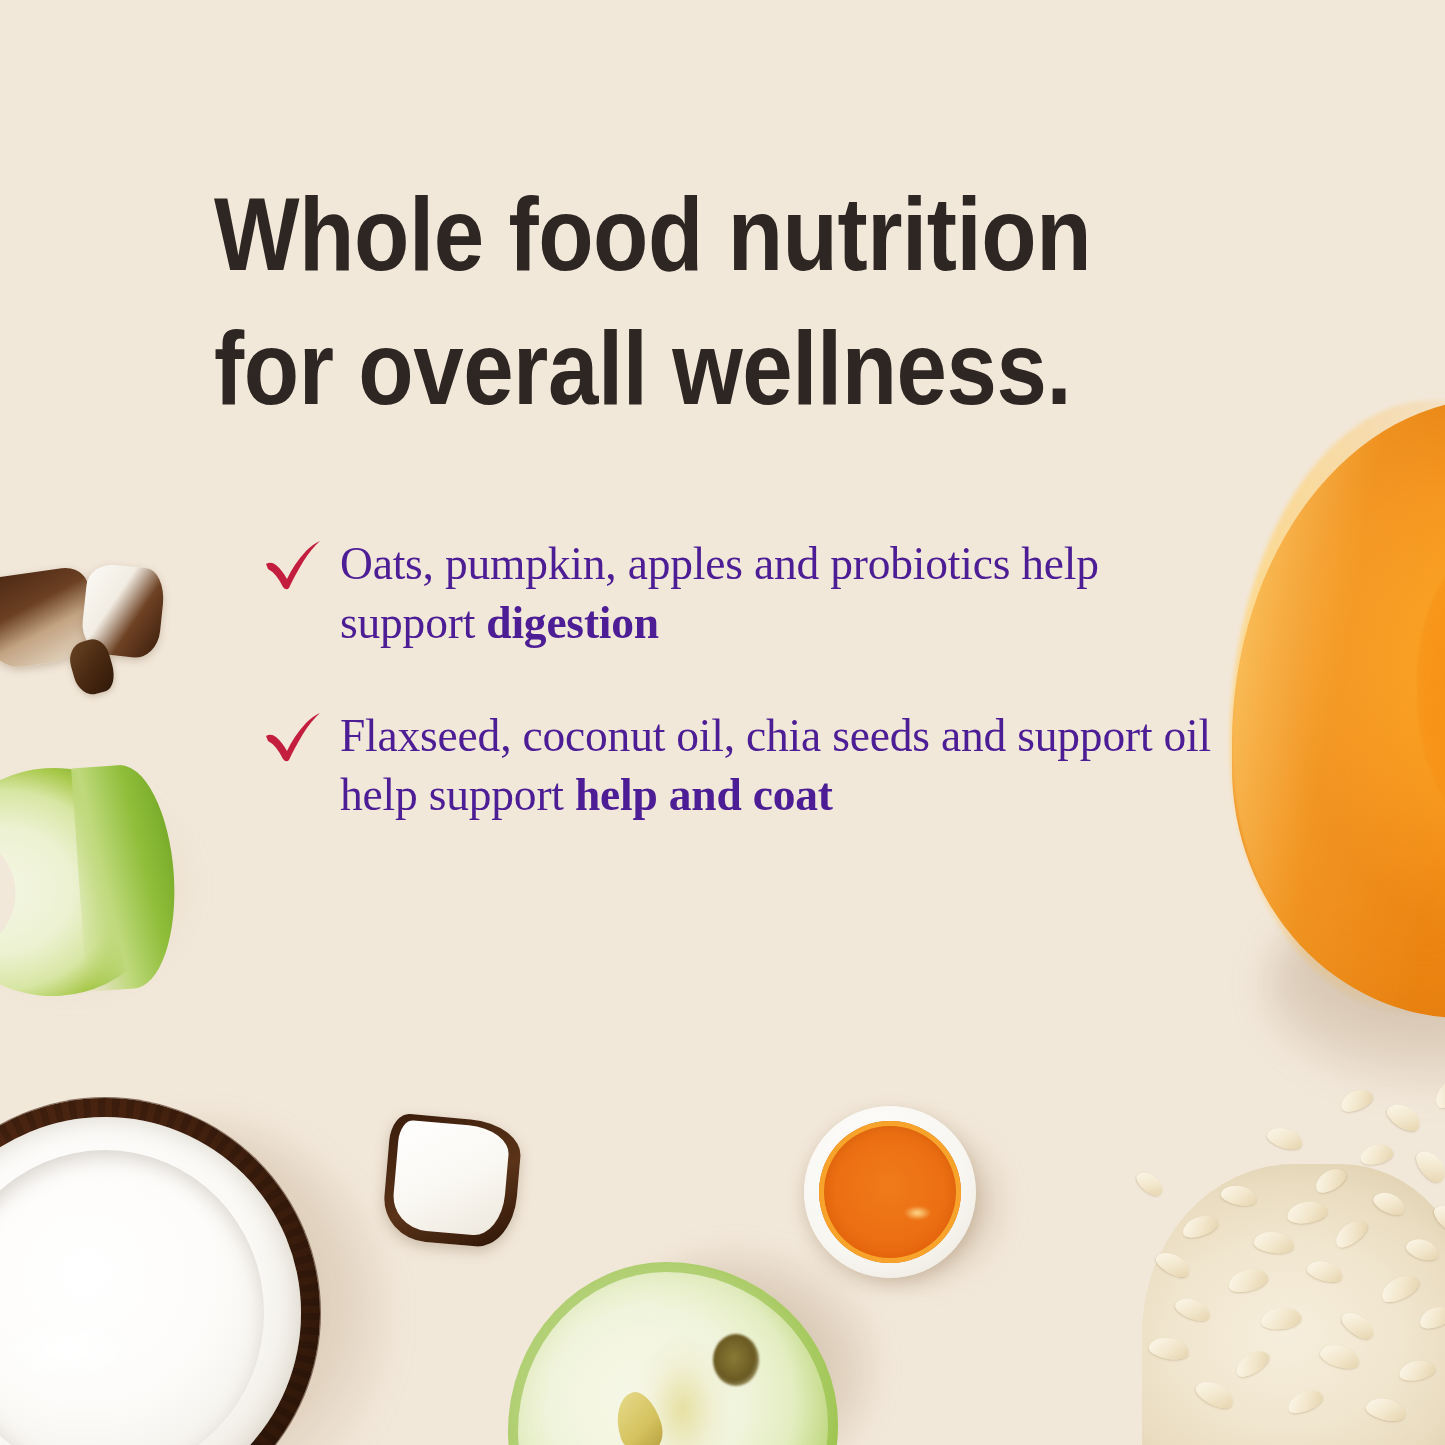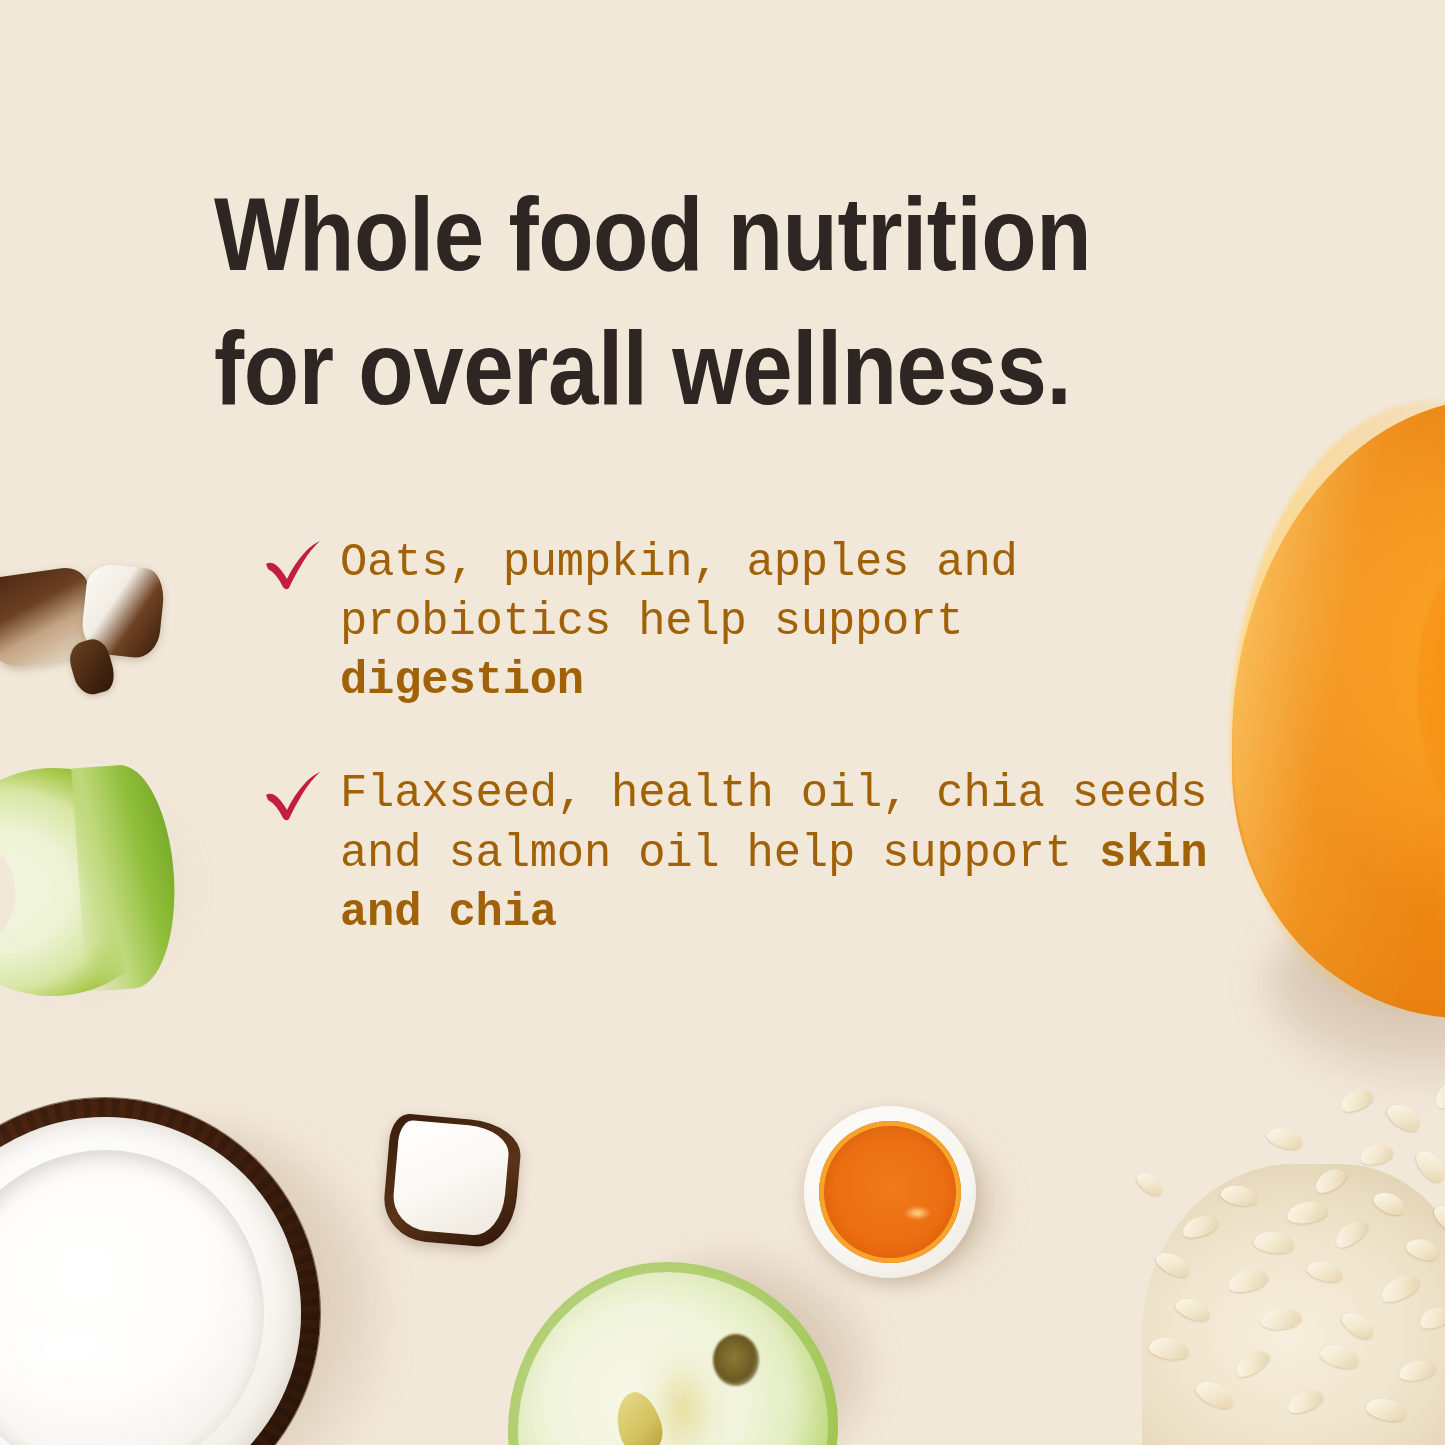--- a/index.html
+++ b/index.html
@@ -50,22 +50,22 @@
   .bullet:last-child { margin-bottom: 0; }
 
   .check-icon {
     position: absolute;
     left: 0px;
     top: 6px;
     width: 62px;
     height: 52px;
   }
   .bullet-text {
-    color: #a16207;
-    font-family: Liberation Mono, monospace;
+    color: #4c1d95;
+    font-family: Liberation Serif, serif;
     font-weight: normal;
     font-size: 45.5px;
     line-height: 1.30;
     letter-spacing: -0.2px;
   }
   .bullet-text b { font-weight: bold; }
 
   
   .art { position: absolute; z-index: 5; }
 
@@ -418,20 +418,20 @@
       <div class="bullet-text">
         <span>Oats, pumpkin, apples and probiotics help support </span><b>digestion</b>
       </div>
     </div>
 
     <div class="bullet">
       <svg class="check-icon" viewBox="0 0 62 52">
         <path d="M4 24 Q9 21 14 25 Q20 30 25 39 Q32 24 44 11 Q51 4 58 1 Q49 9 41 22 Q32 37 27 48 Q24 51 21 47 Q14 33 6 29 Z" fill="#C41E3F"></path>
       </svg>
       <div class="bullet-text">
-        <span>Flaxseed, health oil, chia seeds and salmon oil help support </span><b>skin and chia</b>
+        <span>Flaxseed, coconut oil, chia seeds and support oil help support </span><b>help and coat</b>
       </div>
     </div>
 
 
   </div>
 
 </div>
 
 </body></html>

